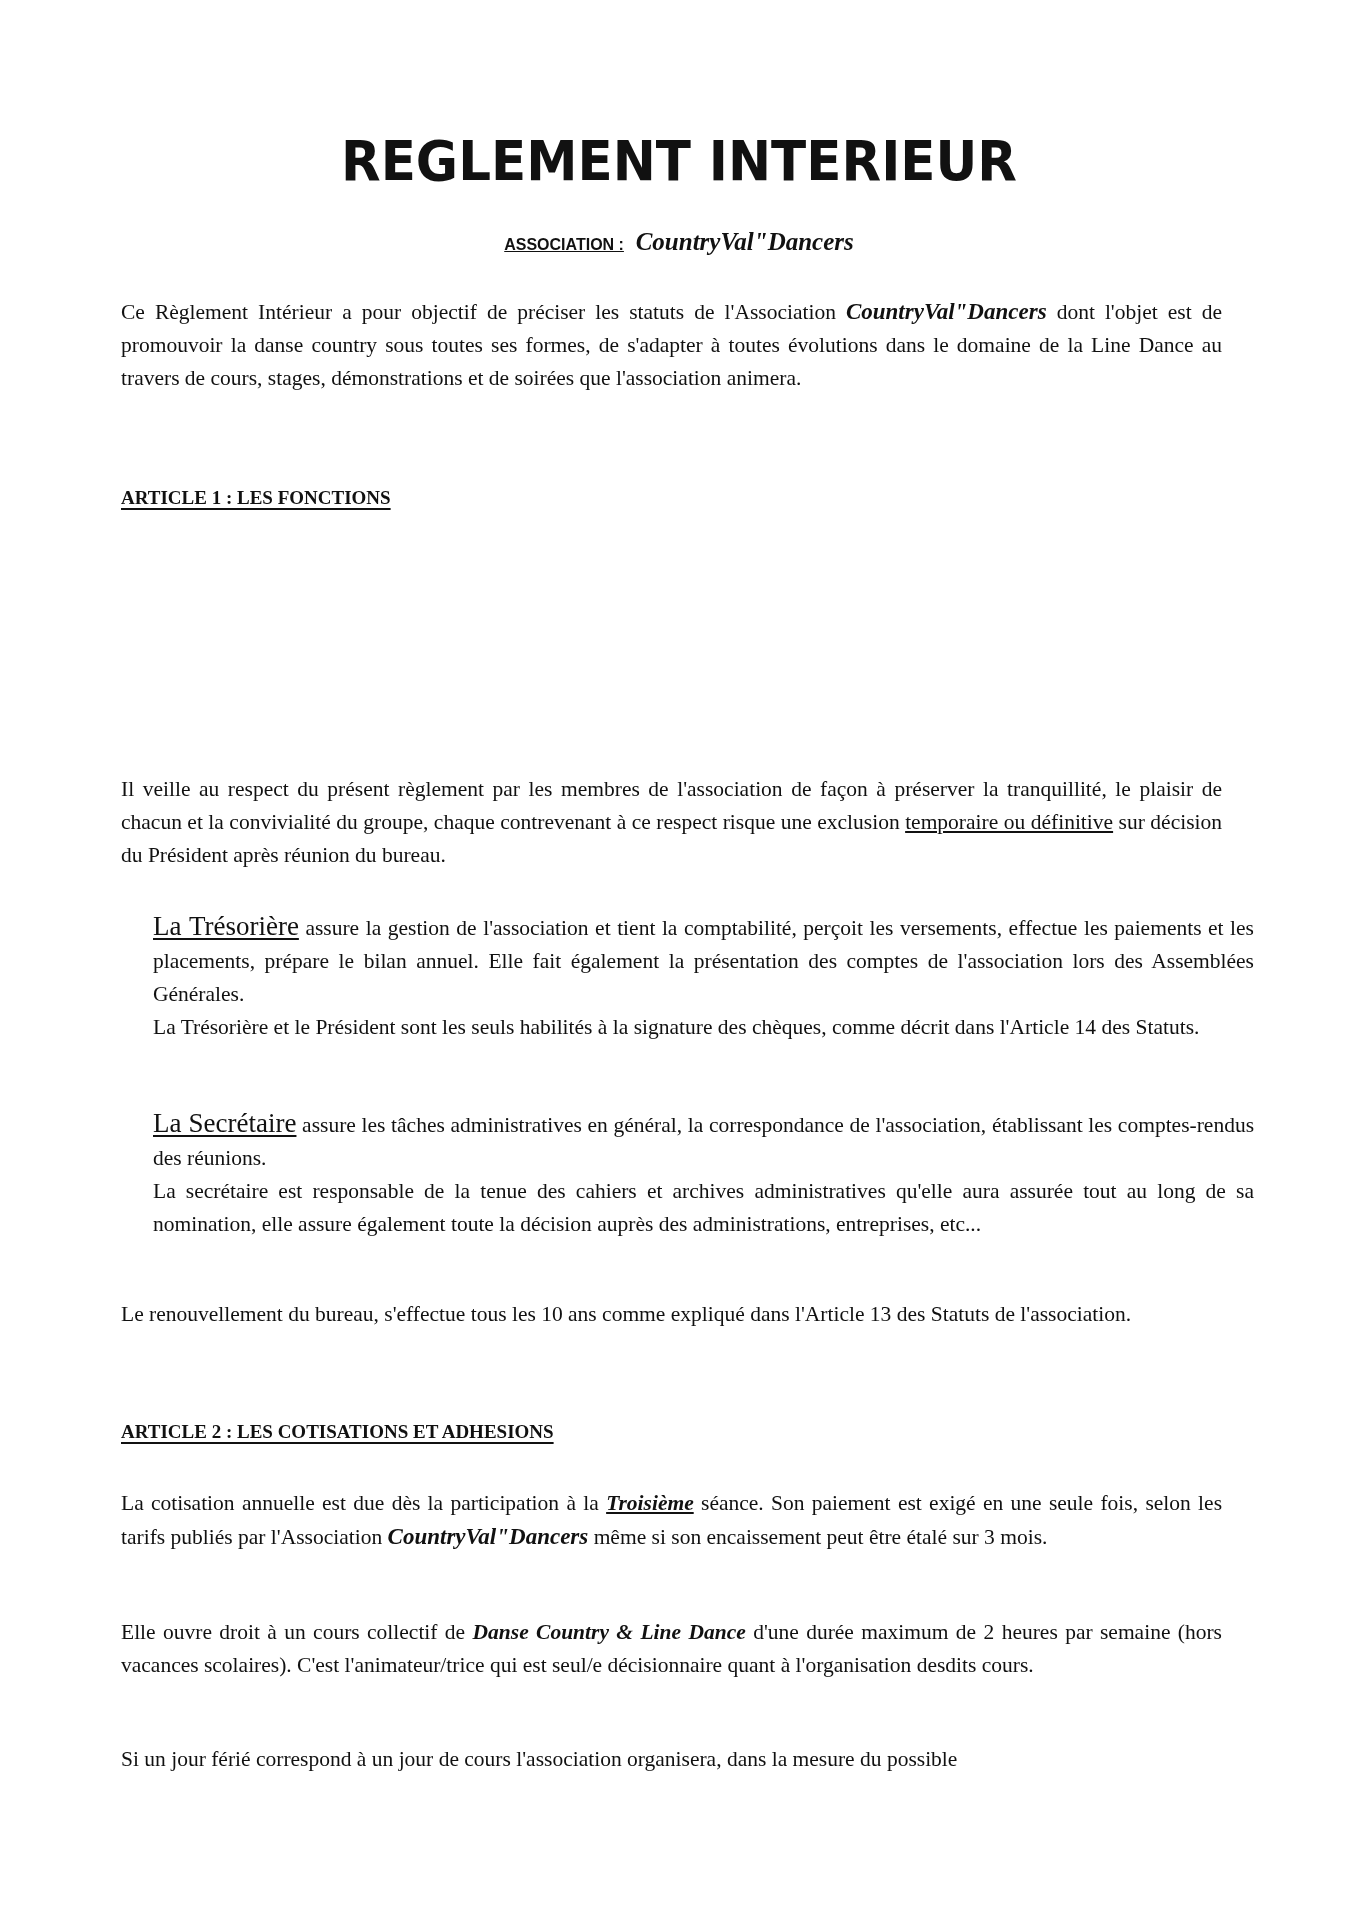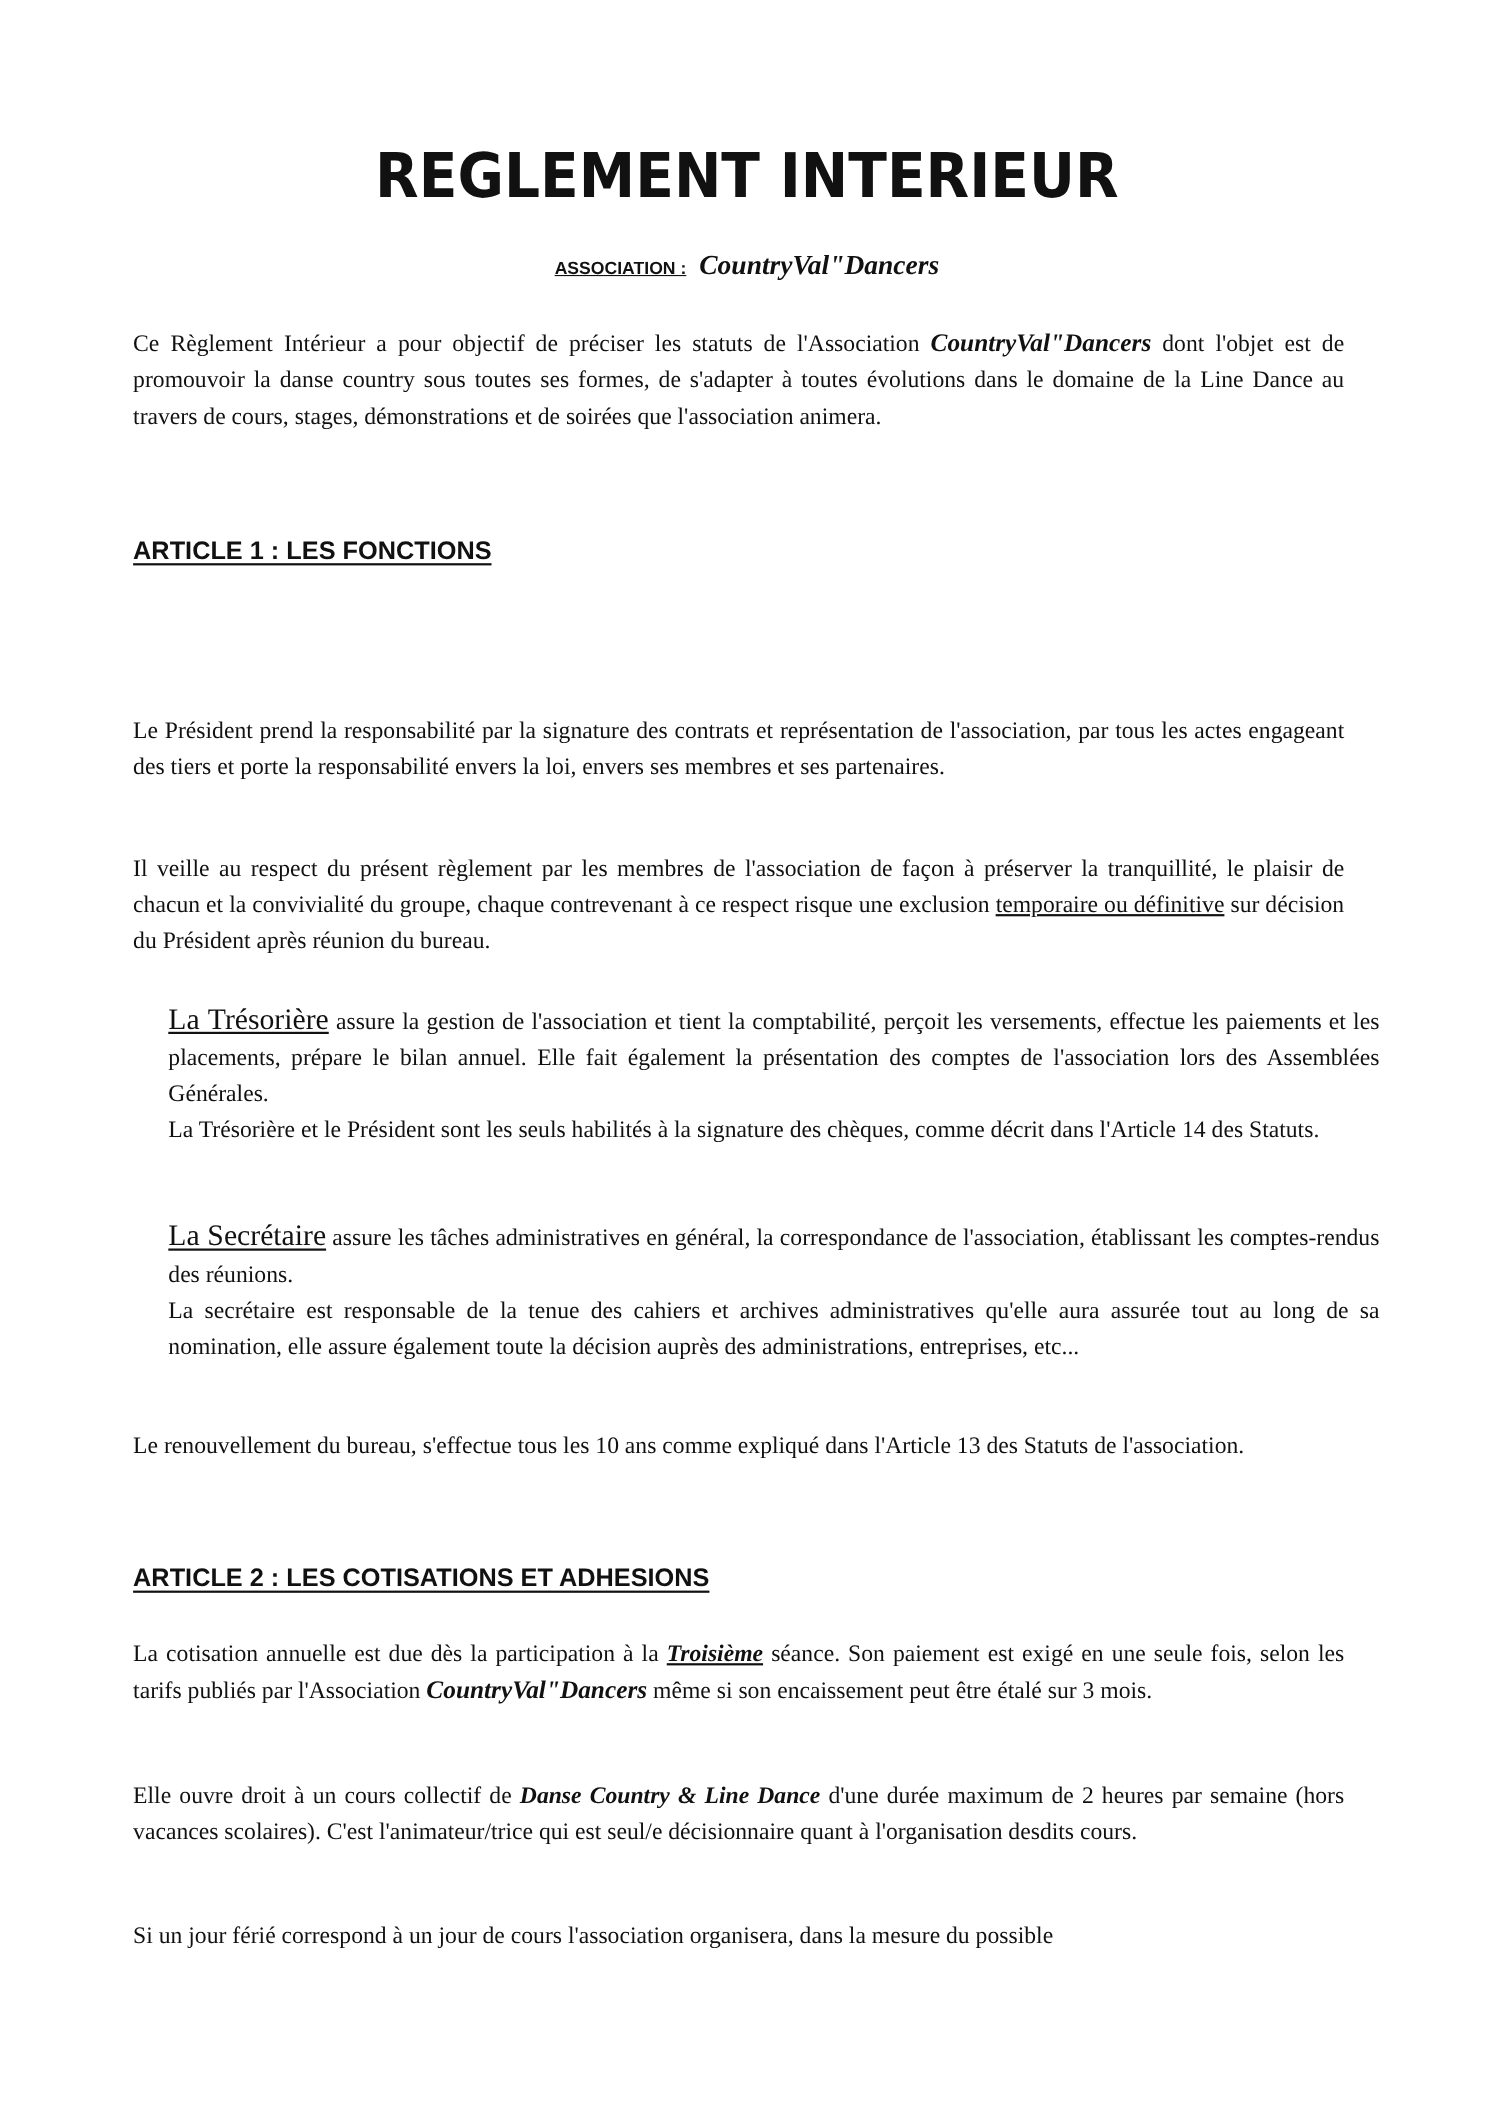--- a/index.html
+++ b/index.html
@@ -14,22 +14,22 @@
       position: absolute; left: 0; width: 1358px; top: 228px; text-align: center;
       font-size: 23px;
     }
     .assoc .lbl { font-family: "Liberation Sans", sans-serif; font-weight: bold; text-decoration: underline; font-size: 16px; }
     .assoc .nm { font-family: "Liberation Serif", serif; font-style: italic; font-weight: bold; font-size: 25px; margin-left: 6px; }
     .body-text {
       font-family: "Liberation Serif", serif; font-size: 21.5px; line-height: 33px;
       text-align: justify; position: absolute; left: 121px; width: 1101px; margin-left: 32px;
     }
     .article {
-      position: absolute; left: 121px; font-family: Liberation Sans, sans-serif; font-weight: bold;
-      font-size: 23px; text-decoration: underline; text-decoration-thickness: 2px; text-underline-offset: 4px;
+      position: absolute; left: 121px; font-family: Liberation Serif, serif; font-weight: bold;
+      font-size: 19px; text-decoration: underline; text-decoration-thickness: 2px; text-underline-offset: 4px;
     }
     .role { font-size: 27px; text-decoration: underline; text-underline-offset: 3px; }
     .bi { font-weight: bold; font-style: italic; }
     .bi-big { font-weight: bold; font-style: italic; font-size: 23px; }
     .ul { text-decoration: underline; }
     .p { margin: 0; }
   </style>
 </head>
 <body>
 
@@ -40,21 +40,20 @@
   <div class="assoc">
     <span class="lbl">ASSOCIATION :</span>
     <span class="nm">CountryVal"Dancers</span>
   </div>
 
   <p class="body-text p" style="top:295px;"><span>Ce Règlement Intérieur a pour objectif de préciser les statuts de l'Association </span><span class="bi-big">CountryVal"Dancers</span><span> dont l'objet est de promouvoir la danse country sous toutes ses formes, de s'adapter à toutes évolutions dans le domaine de la Line Dance au travers de cours, stages, démonstrations et de soirées que l'association animera.</span></p>
 
   <div class="article" style="top:487px;">ARTICLE 1 : LES FONCTIONS</div>
 
 
-  <p class="body-text p" style="top:648px;">Le Président prend la responsabilité par la signature des contrats et représentation de l'association, par tous les actes engageant des tiers et porte la responsabilité envers la loi, envers ses membres et ses partenaires.</p>
 
   <p class="body-text p" style="top:773px;"><span>Il veille au respect du présent règlement par les membres de l'association de façon à préserver la tranquillité, le plaisir de chacun et la convivialité du groupe, chaque contrevenant à ce respect risque une exclusion </span><span class="ul">temporaire ou définitive</span><span> sur décision du Président après réunion du bureau.</span></p>
 
   <div class="body-text" style="top:910px;">
     <p class="p"><span class="role">La Trésorière</span><span> assure la gestion de l'association et tient la comptabilité, perçoit les versements, effectue les paiements et les placements, prépare le bilan annuel. Elle fait également la présentation des comptes de l'association lors des Assemblées Générales.</span></p>
     <p class="p">La Trésorière et le Président sont les seuls habilités à la signature des chèques, comme décrit dans l'Article 14  des Statuts.</p>
   </div>
 
   <div class="body-text" style="top:1107px;">
     <p class="p"><span class="role">La Secrétaire</span><span> assure les tâches administratives en général, la correspondance de l'association, établissant les comptes-rendus des réunions.</span></p>

